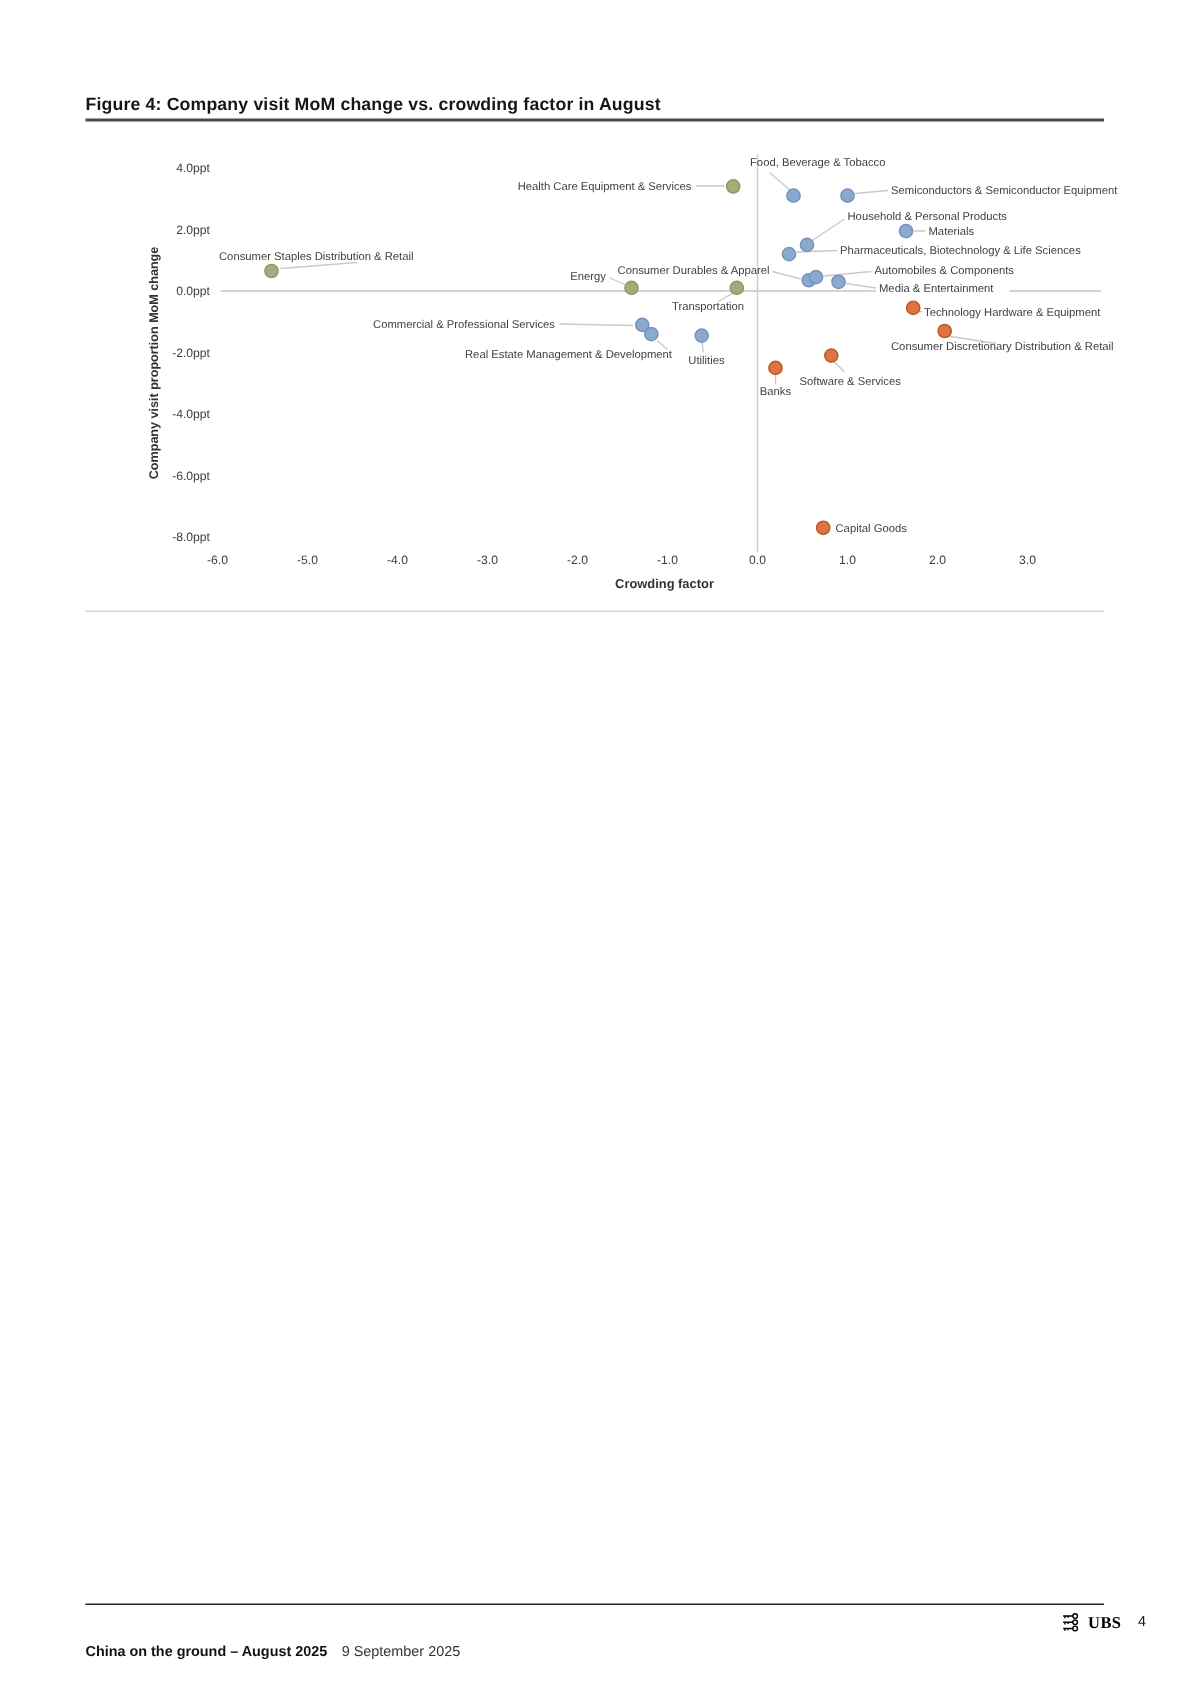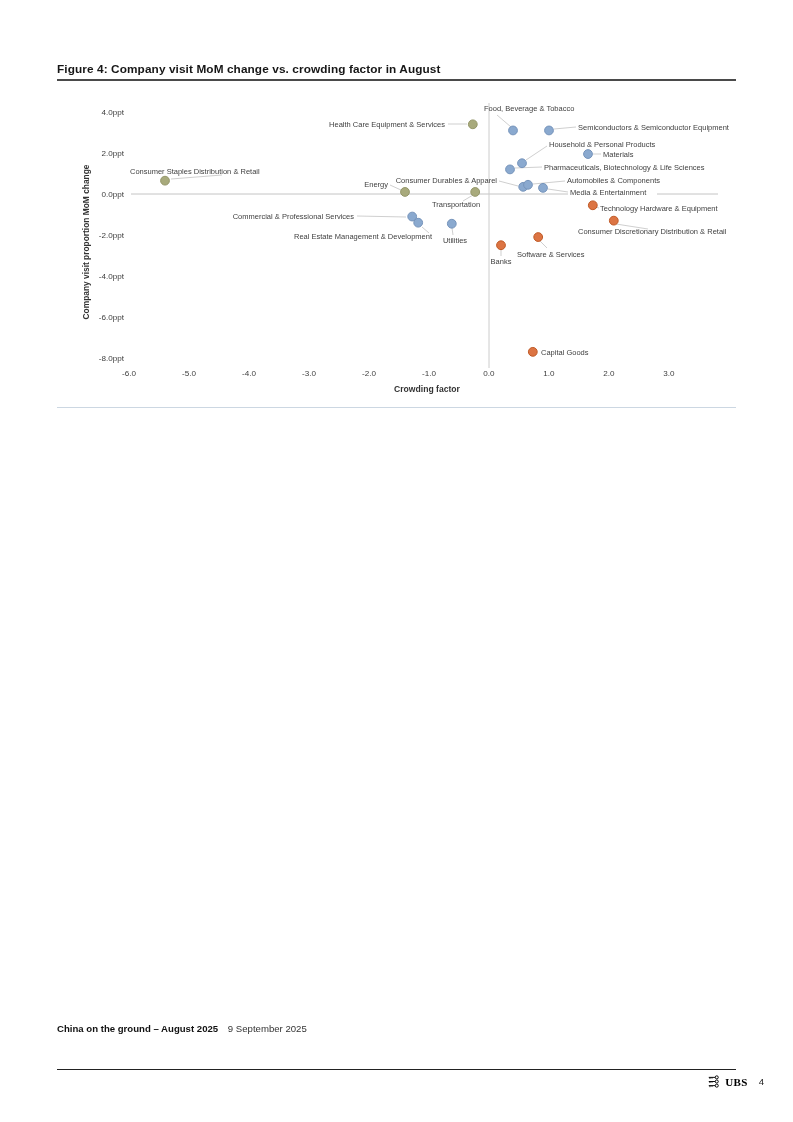--- a/index.html
+++ b/index.html
@@ -11,34 +11,34 @@
     overflow:hidden;
     padding-left:28px;
   }
   .fig-title{
     position:absolute;left:57px;top:62px;width:680px;
     font-size:11.8px;font-weight:bold;color:#161616;letter-spacing:.1px;
   }
   .fig-rule{
     position:absolute;left:57px;top:79px;width:679px;height:2px;background:#4a4a4a;
   }
-  #chart-wrap{position:absolute;left:65px;top:95px;width:700px;height:305px;}
+  #chart-wrap{position:absolute;left:81px;top:95px;width:700px;height:305px;}
   .fig-bottom-rule{
     position:absolute;left:57px;top:407px;width:679px;height:1px;background:#ccd7e2;
   }
   .source-line{
     position:absolute;left:57px;top:412px;width:690px;
     font-size:8.4px;color:#1c1c1c;line-height:11px;
   }
   .source-line a{color:#2434bd;text-decoration:underline;cursor:pointer;}
   .footer-rule{
     position:absolute;left:57px;top:1069px;width:679px;height:1px;background:#222222;
   }
   .footer-left{
-    position:absolute;left:57px;top:1023px;font-size:9.6px;color:#1c1c1c;white-space:nowrap;
+    position:absolute;left:57px;top:1096px;font-size:9.6px;color:#1c1c1c;white-space:nowrap;
   }
   .footer-left .doc-title{font-weight:bold;color:#111;}
   .footer-left .doc-date{margin-left:7px;color:#333;}
   .footer-right{
     position:absolute;right:57px;top:1075px;display:flex;align-items:center;gap:5px;
   }
   .ubs-wordmark{
     font-family:"Liberation Serif", serif;font-weight:bold;font-size:11px;color:#000;
     letter-spacing:.3px;
   }

